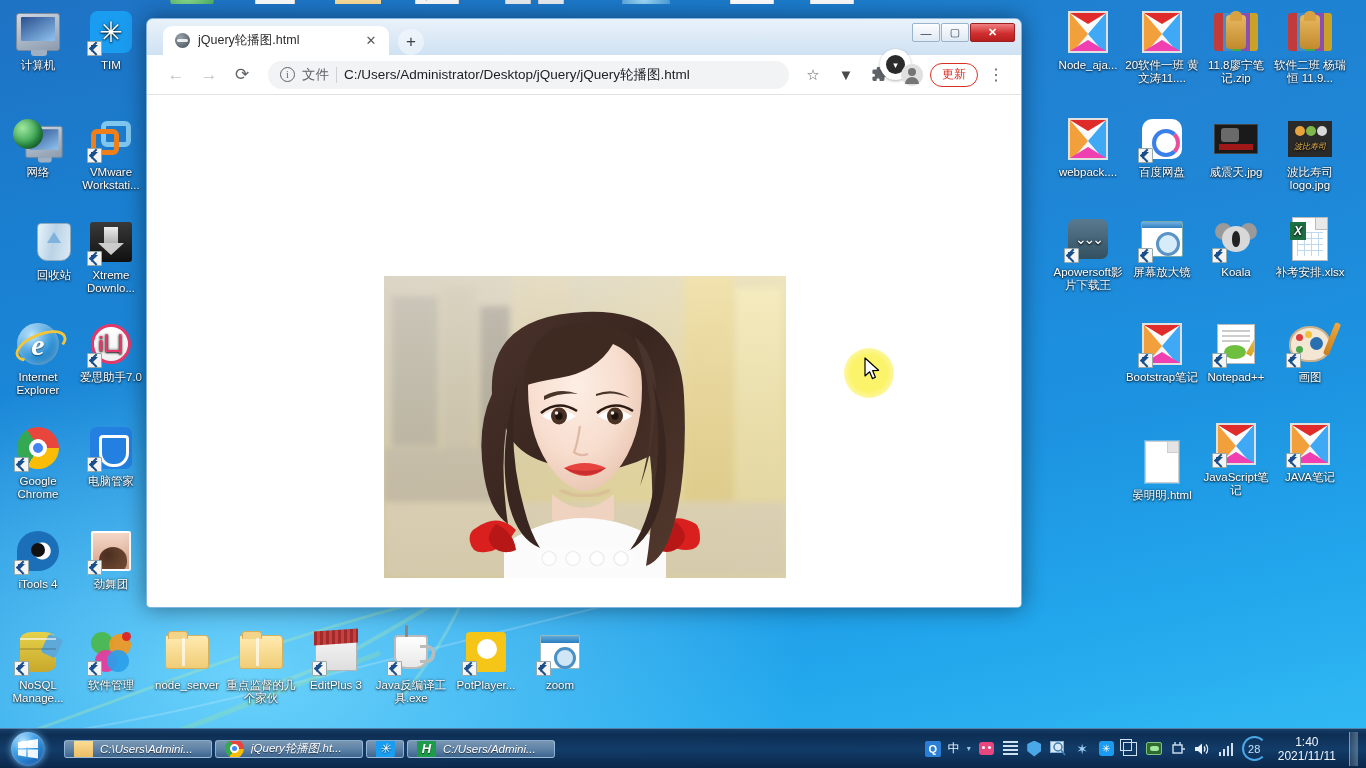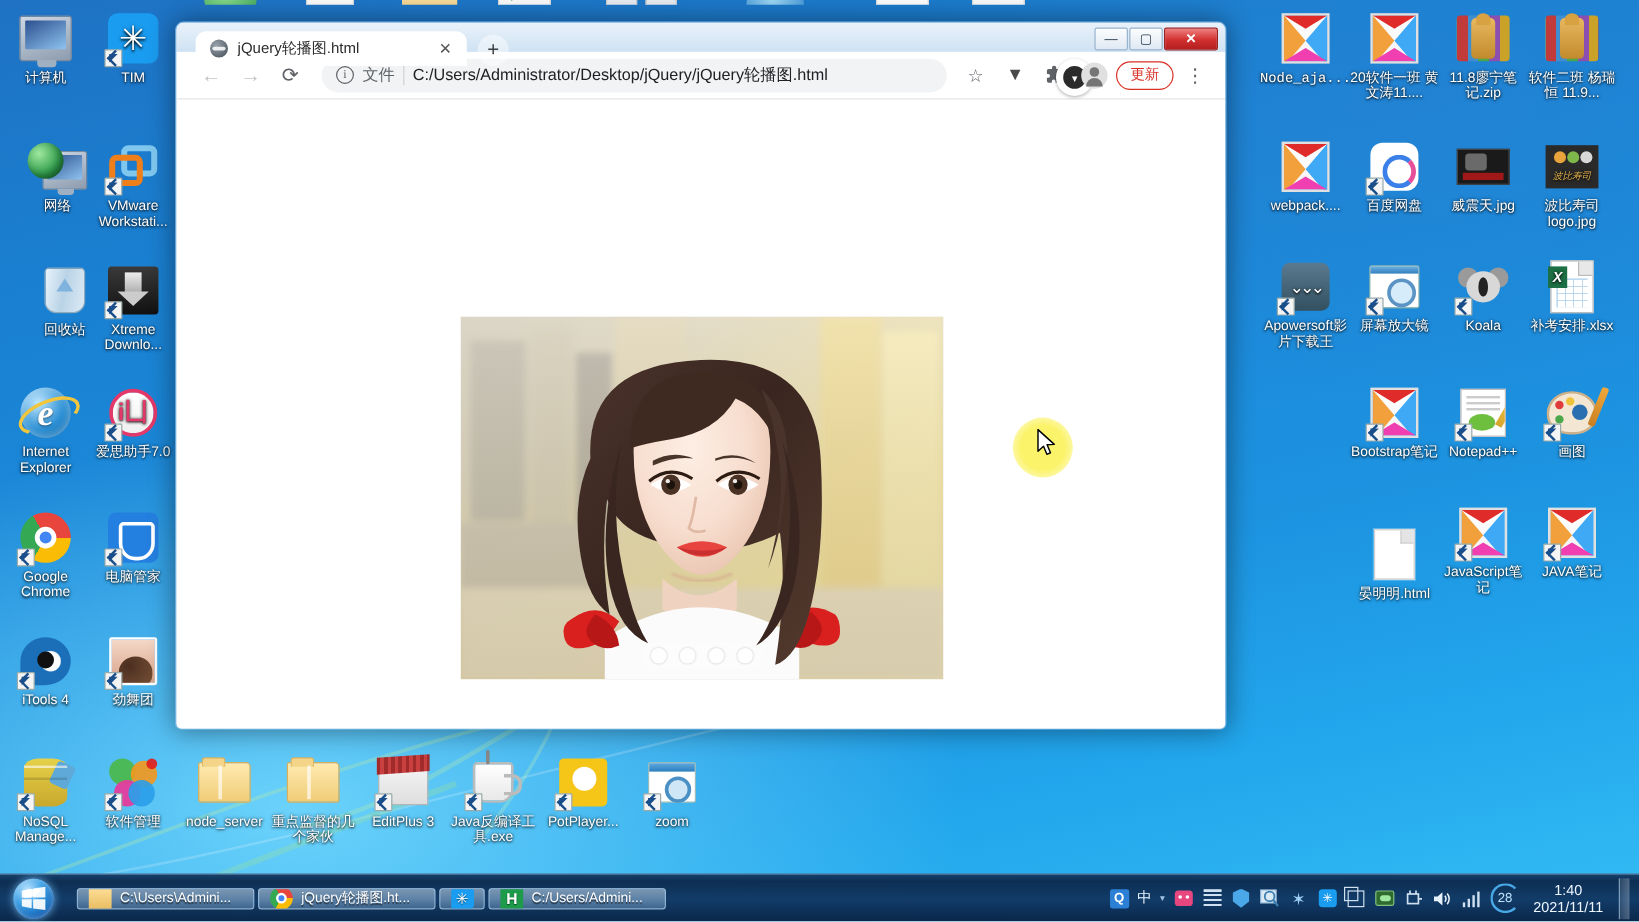--- a/index.html
+++ b/index.html
@@ -192,21 +192,21 @@
   
   #browser {
     position: absolute; left: 146px; top: 18px; width: 876px; height: 590px;
     background: rgba(214,232,246,0.92);
     border: 1px solid rgba(120,175,220,0.9);
     border-radius: 7px 7px 5px 5px;
     box-shadow: 0 0 22px rgba(0,0,0,.45), inset 0 0 1px rgba(255,255,255,.9);
     overflow: hidden;
   }
   .titlebar {
-    position: relative; height: 24px;
+    position: relative; height: 36px;
     background: linear-gradient(#e9f2fa, #dbe9f6 55%, #cfe2f3);
   }
   .win-controls { position:absolute; right:6px; top:4px; display:flex; }
   .wc {
     width: 28px; height: 19px; margin-left: 1px;
     background: linear-gradient(#fcfdfe,#dfe9f3);
     border: 1px solid #9ab4cc; border-radius: 2px;
     display:flex; align-items:center; justify-content:center;
     font-size: 11px; color:#24364a;
   }
@@ -326,21 +326,21 @@
     opacity:.9;
     clip-path: polygon(0 10%,45% 0,45% 45%,0 48%,0 10%, 55% 0, 100% 8%, 100% 45%, 55% 45%);
   }
   .tasks { display:flex; align-items:center; gap:3px; margin-left:10px; }
   .task {
     height:18px; min-width:148px; max-width:170px; padding:0 9px;
     display:flex; align-items:center; gap:7px;
     background:linear-gradient(180deg, rgba(210,232,250,.55), rgba(150,195,235,.35));
     border:1px solid rgba(180,215,245,.6); border-radius:3px;
     color:#fff; font-size:11.5px; text-shadow:0 1px 1px rgba(0,0,0,.6);
-    white-space:nowrap; overflow:hidden;
+    white-space:nowrap; overflow:hidden;font-style:italic;
   }
   .task.narrow { min-width:38px; max-width:38px; justify-content:center; }
   .task .tl { overflow:hidden; text-overflow:ellipsis; }
   .tico { width:19px;height:19px;flex:none;position:relative; }
   .tico.folder { background:linear-gradient(#ffe09a,#e8bc60); border-radius:2px; }
   .tico.folder::before{content:"";position:absolute;left:1px;top:-3px;width:8px;height:4px;background:#f3d488;border-radius:2px 2px 0 0;}
   .tico.chrome { border-radius:50%; background:conic-gradient(from -30deg,#e8453c 0 120deg,#fbbc05 120deg 240deg,#34a853 240deg 360deg); }
   .tico.chrome::after{content:"";position:absolute;inset:5px;border-radius:50%;background:#4285f4;border:2px solid #fff;}
   .tico.tim { background:#1a9cf0; border-radius:4px 4px 4px 1px; color:#fff; display:flex;align-items:center;justify-content:center;font-size:13px; }
   .tico.hbuilder { background:#1d9a4a; border-radius:2px; color:#fff; display:flex;align-items:center;justify-content:center;font-size:13px;font-weight:700; }
@@ -413,21 +413,21 @@
     <span class="label">计算机</span>
   </div>
   <div class="icon" style="left:73px;top:8px;">
     <div class="glyph">
         <div class="art-tim"></div>
         <span class="shortcut-arrow"></span>
       </div>
     <span class="label">TIM</span>
   </div>
 
-  <div class="icon" style="left:0px;top:115px;margin-left:10px;">
+  <div class="icon" style="left:0px;top:115px;">
     <div class="glyph">
         <div class="art-monitor" style="transform:translate(6px,3px) scale(.85);"></div>
         <div class="art-globe"></div>
       </div>
     <span class="label">网络</span>
   </div>
   <div class="icon" style="left:73px;top:115px;">
     <div class="glyph">
         <div class="art-vmware">
           <i class="a"></i>
@@ -559,21 +559,21 @@
     <span class="label">PotPlayer...</span>
   </div>
   <div class="icon" style="left:522px;top:628px;">
     <div class="glyph">
         <div class="art-zoom"></div>
         <span class="shortcut-arrow"></span>
       </div>
     <span class="label">zoom</span>
   </div>
 
-  <div class="icon" style="left:1050px;top:8px;font-family:Liberation Mono, monospace;">
+  <div class="icon" style="left:1050px;top:8px;">
     <div class="glyph">
         <div class="art-xfile">
           <i class="q t"></i>
           <i class="q l"></i>
           <i class="q r"></i>
           <i class="q b"></i>
         </div>
       </div>
     <span class="label">Node_aja...</span>
   </div>

